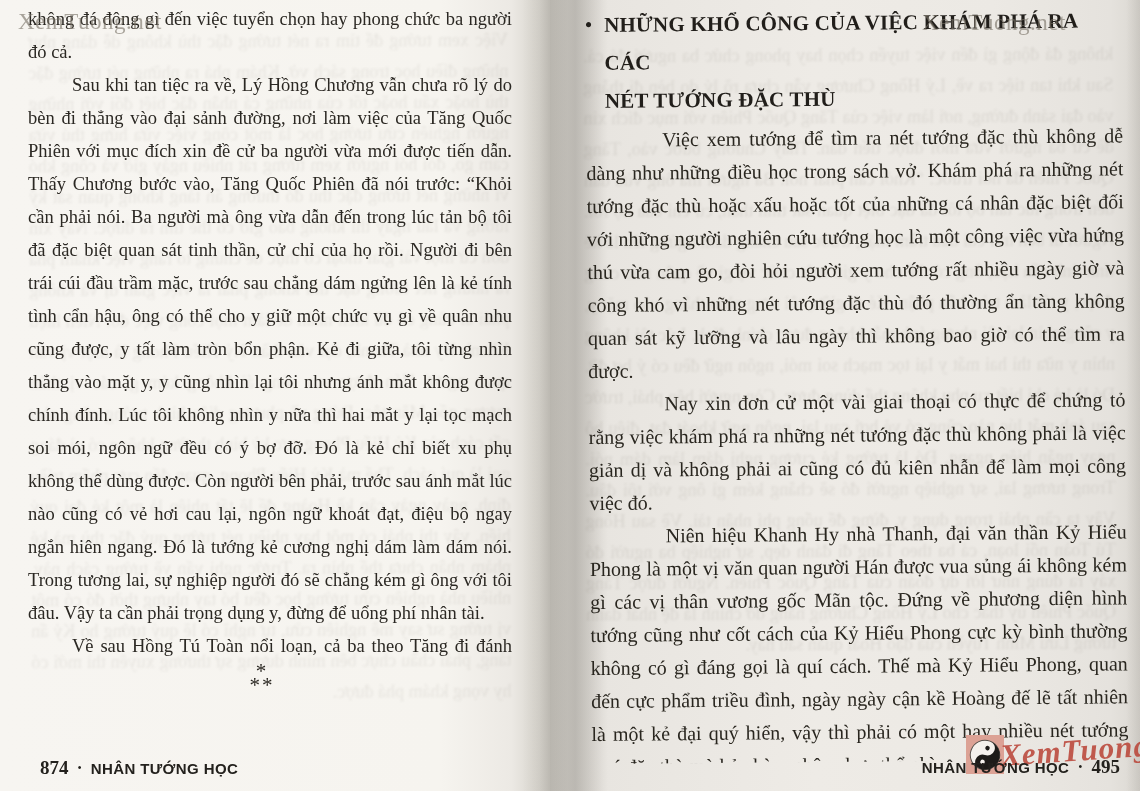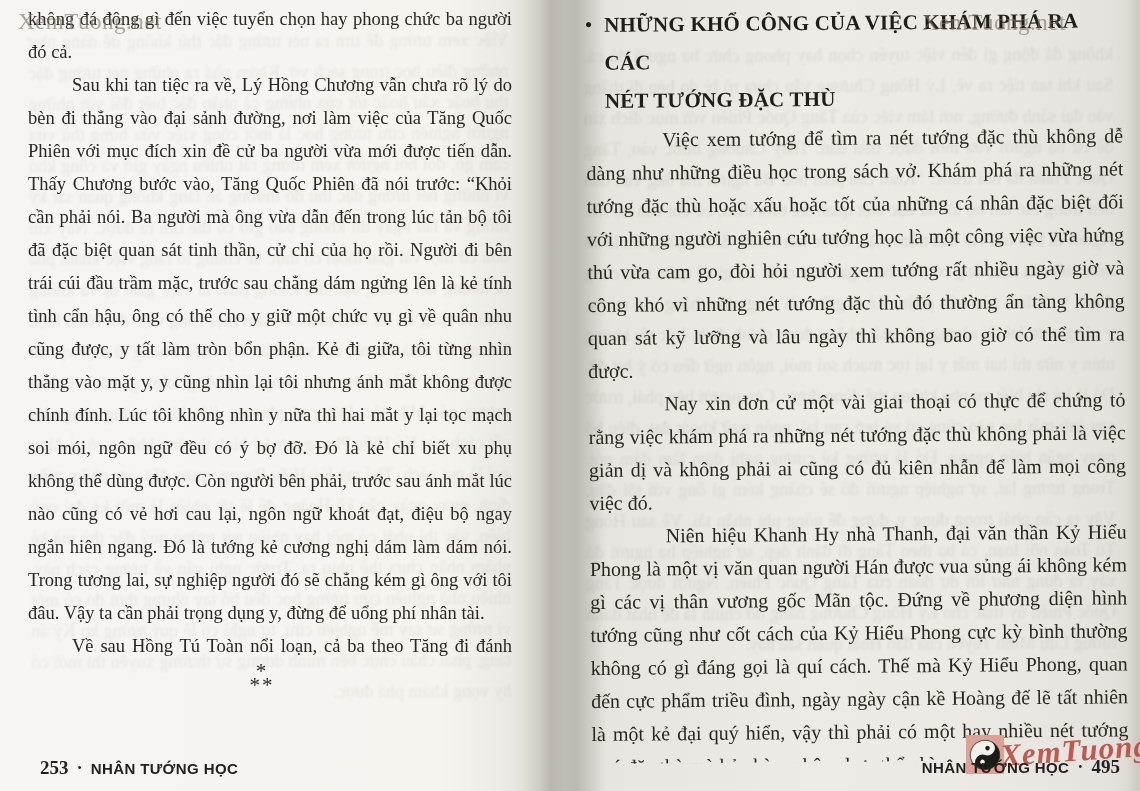--- a/index.html
+++ b/index.html
@@ -138,21 +138,21 @@
   <svg viewBox="0 0 100 100" aria-hidden="true">
     <circle cx="50" cy="50" r="46" fill="#f4f1ec" stroke="#55504a" stroke-width="3"></circle>
     <path d="M50,4 a46,46 0 0 1 0,92 a23,23 0 0 1 0,-46 a23,23 0 0 0 0,-46 Z" fill="#1d1b18"></path>
     <circle cx="50" cy="27" r="7" fill="#1d1b18"></circle>
     <circle cx="50" cy="73" r="7" fill="#f4f1ec"></circle>
   </svg>
 </div>
 <div class="wm-script">XemTuong.net</div>
 
 <div class="footer footer-left">
-  <span class="num">253</span>
+  <span class="num">874</span>
   <span class="sep">•</span>
   <span class="title">NHÂN TƯỚNG HỌC</span>
 </div>
 <div class="footer footer-right">
   <span class="title">NHÂN TƯỚNG HỌC</span>
   <span class="sep">•</span>
   <span class="num">495</span>
 </div>
 
 </body></html>

